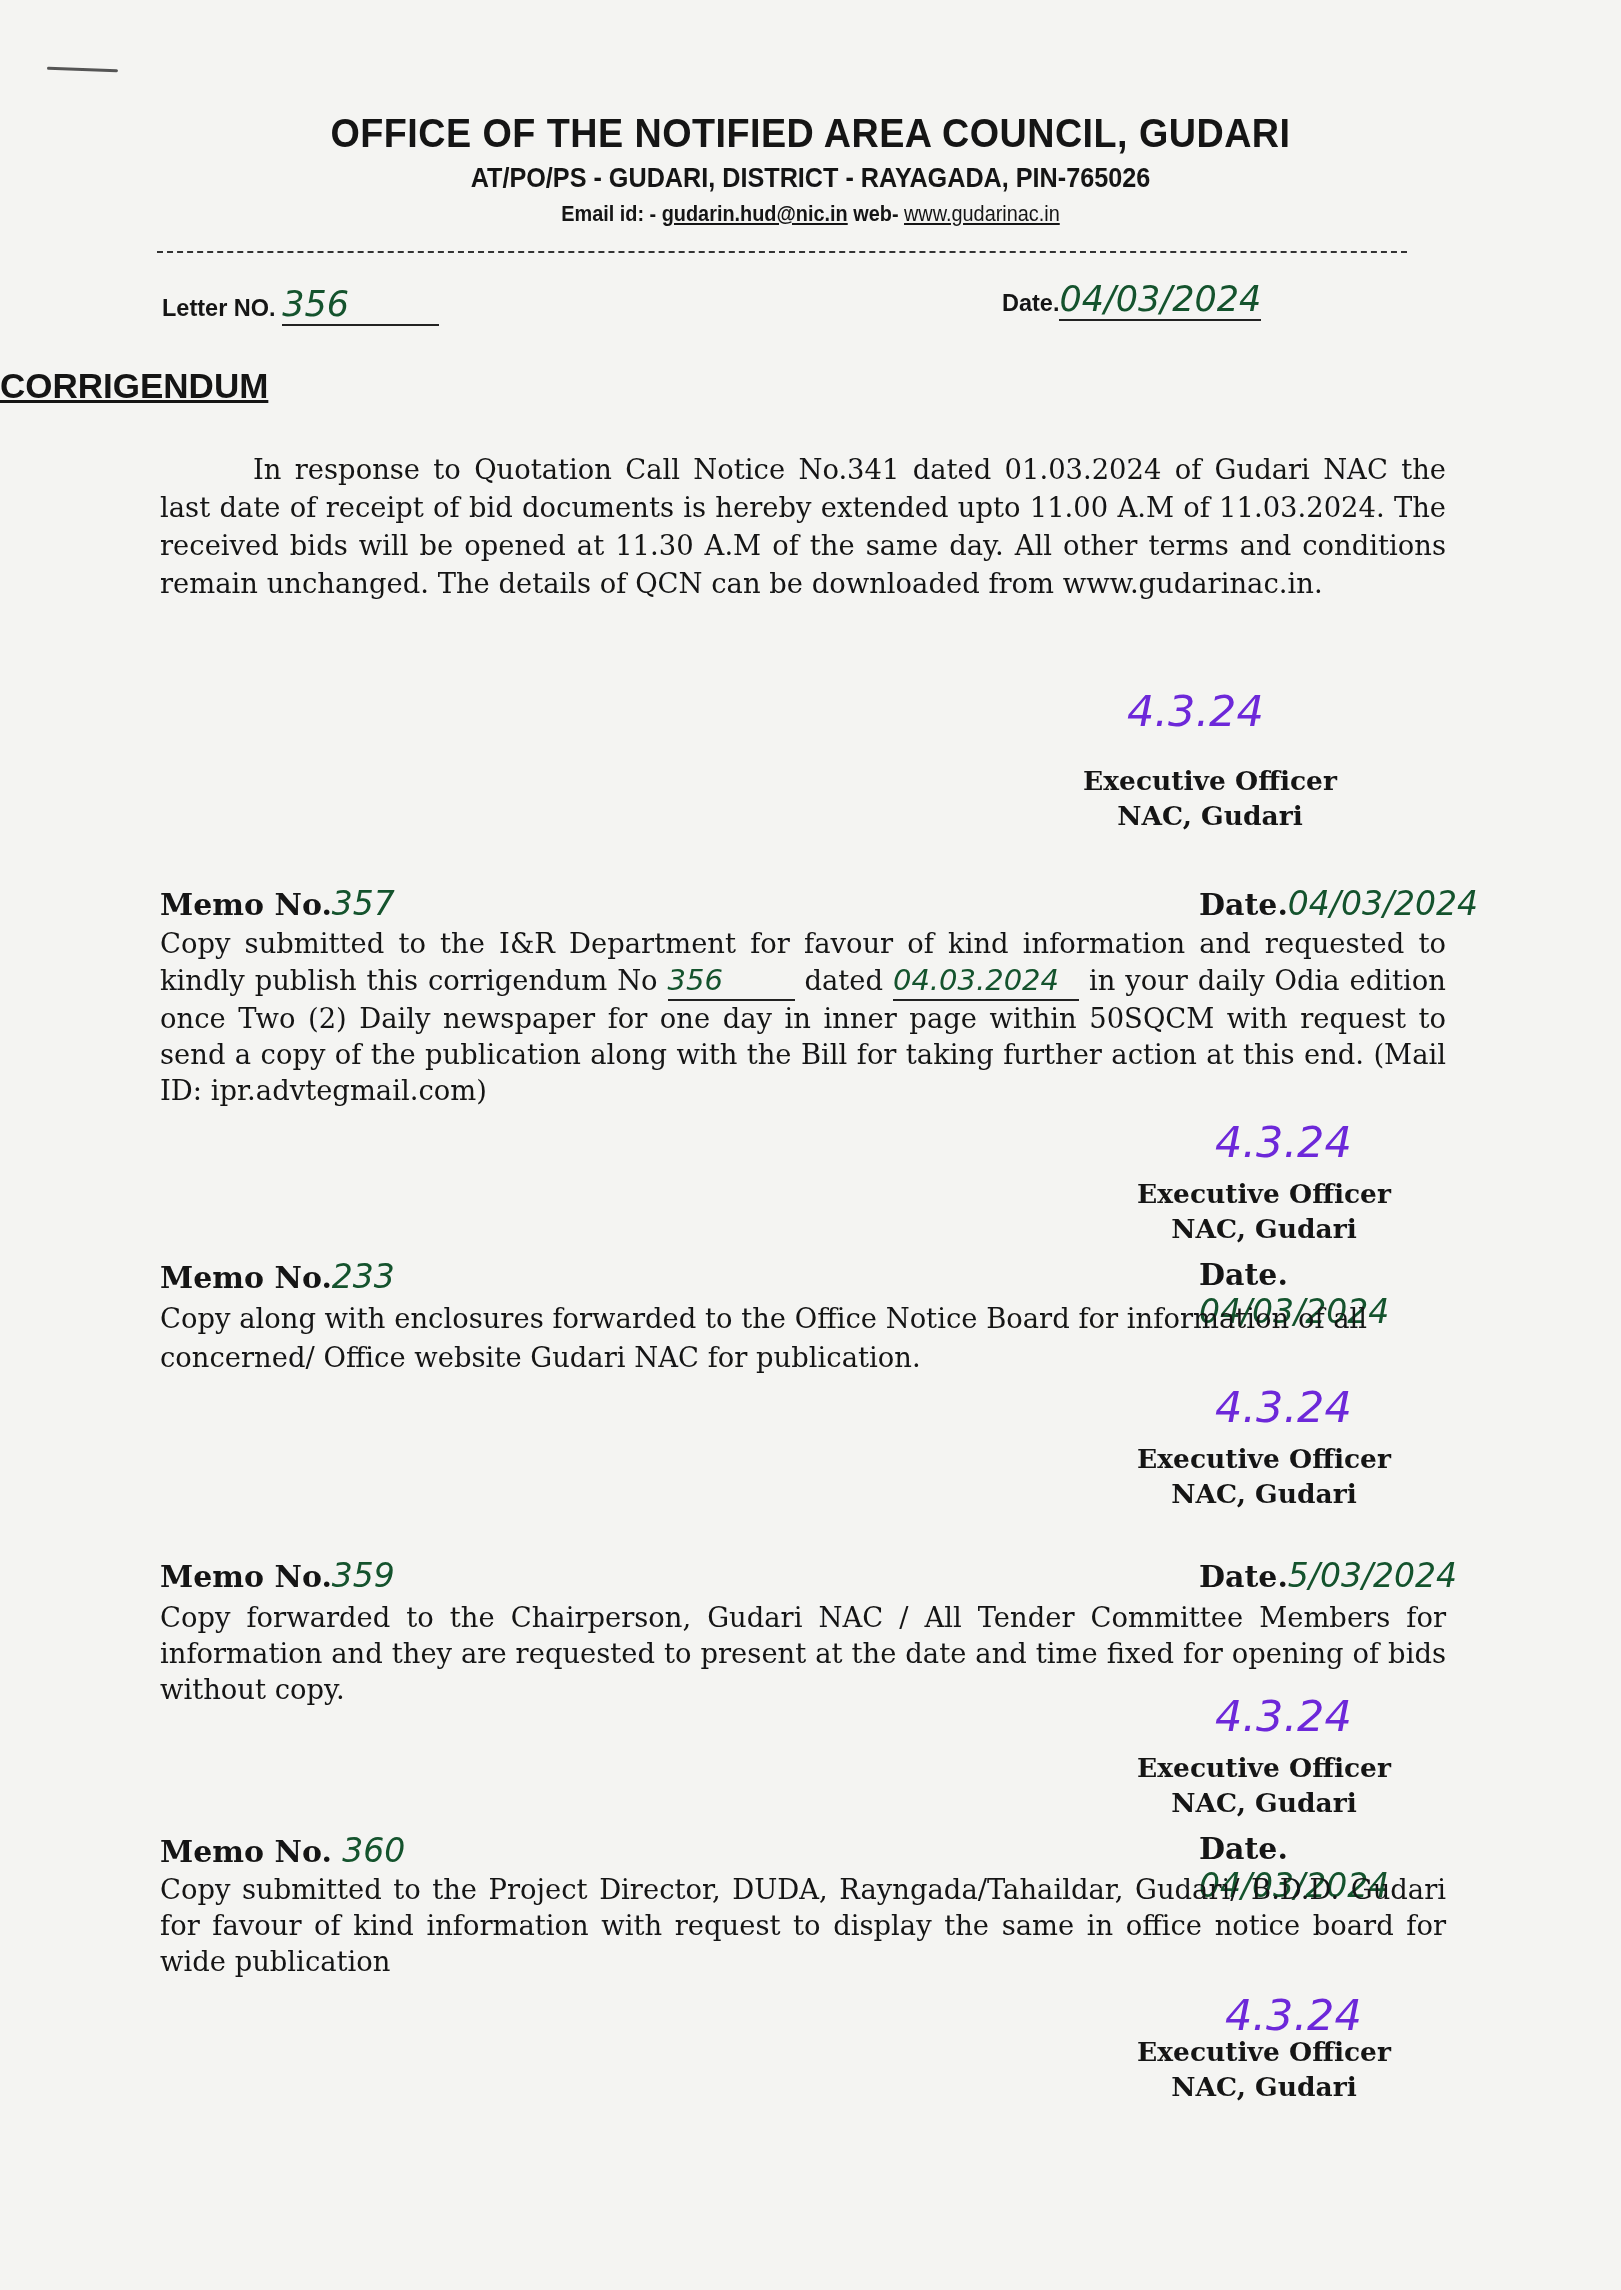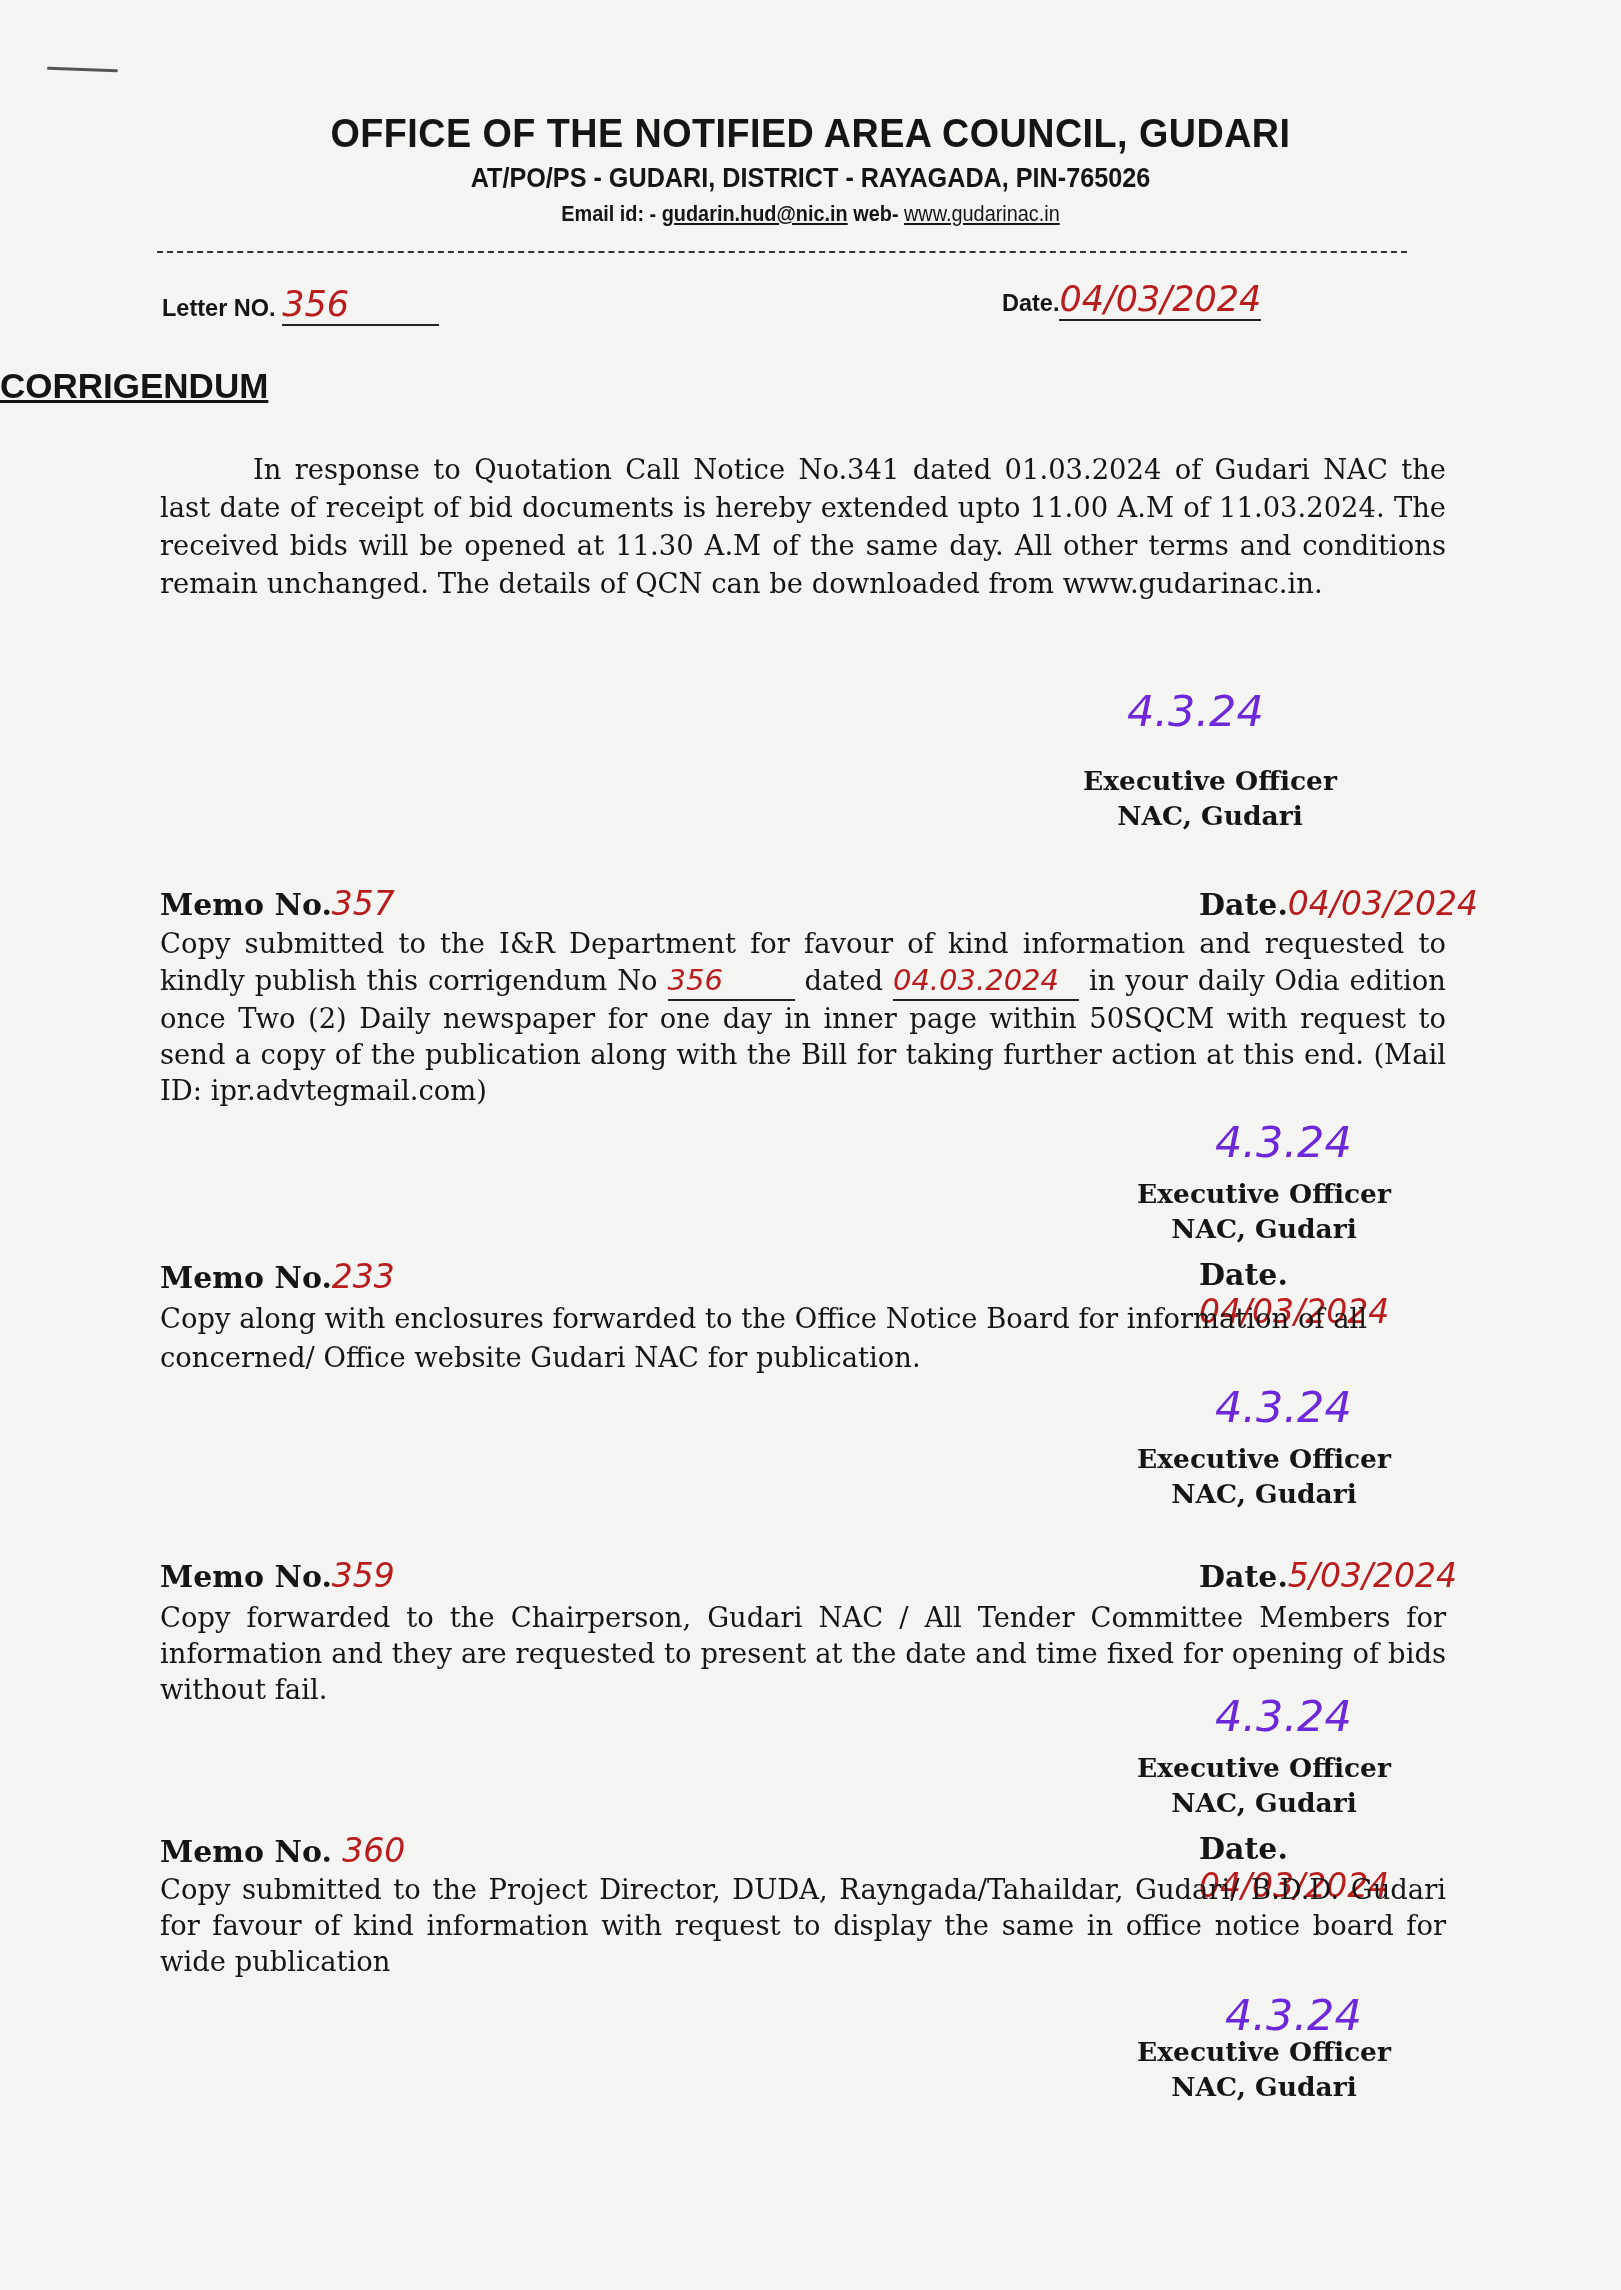--- a/index.html
+++ b/index.html
@@ -36,21 +36,21 @@
   }
   .letter-no {
     position: absolute; left: 162px; top: 284px;
     font-family: "Liberation Sans", sans-serif; font-weight: bold; font-size: 23.5px;
   }
   .blank {
     display: inline-block; border-bottom: 2px solid #222; min-width: 157px;
     text-align: left; position: relative;
   }
   .hw {
-    font-family: "DejaVu Sans", sans-serif; color: #b91c1c;
+    font-family: "DejaVu Sans", sans-serif; color: #14532d;
     font-weight: normal; font-style: italic; font-size: 35px;
   }
   .letter-date {
     position: absolute; left: 1002px; top: 279px;
     font-family: "Liberation Sans", sans-serif; font-weight: bold; font-size: 23.5px;
   }
   .corrigendum {
     position: absolute; left: 0; width: 1621px; top: 366px; 
     font-family: "Liberation Sans", sans-serif; font-weight: bold; font-size: 35px;
     text-decoration: underline;
@@ -131,21 +131,21 @@
 <div class="signature-scrawl" style="left:1215px; top:1382px;">4.3.24</div>
 <div class="sig" style="left:1117px; top:1441px; width:294px;">
   <div>Executive Officer</div>
   <div>NAC, Gudari</div>
 </div>
 
 <div class="memo-head" style="top:1556px;">
   <span>Memo No.</span><span class="hw">359</span>
   <span class="date" style="left:1039px; top:0;"><span>Date.</span><span class="hw">5/03/2024</span></span>
 </div>
-<div class="para" style="top:1600px;">Copy forwarded to the Chairperson, Gudari NAC / All Tender Committee Members for information and they are requested to present at the date and time fixed for opening of bids without fail.</div>
+<div class="para" style="top:1600px;">Copy forwarded to the Chairperson, Gudari NAC / All Tender Committee Members for information and they are requested to present at the date and time fixed for opening of bids without copy.</div>
 
 <div class="signature-scrawl" style="left:1215px; top:1691px;">4.3.24</div>
 <div class="sig" style="left:1117px; top:1750px; width:294px;">
   <div>Executive Officer</div>
   <div>NAC, Gudari</div>
 </div>
 
 <div class="memo-head" style="top:1831px;">
   <span>Memo No.</span> <span class="hw">360</span>
   <span class="date" style="left:1039px; top:0;"><span>Date.</span> <span class="hw">04/03/2024</span></span>

